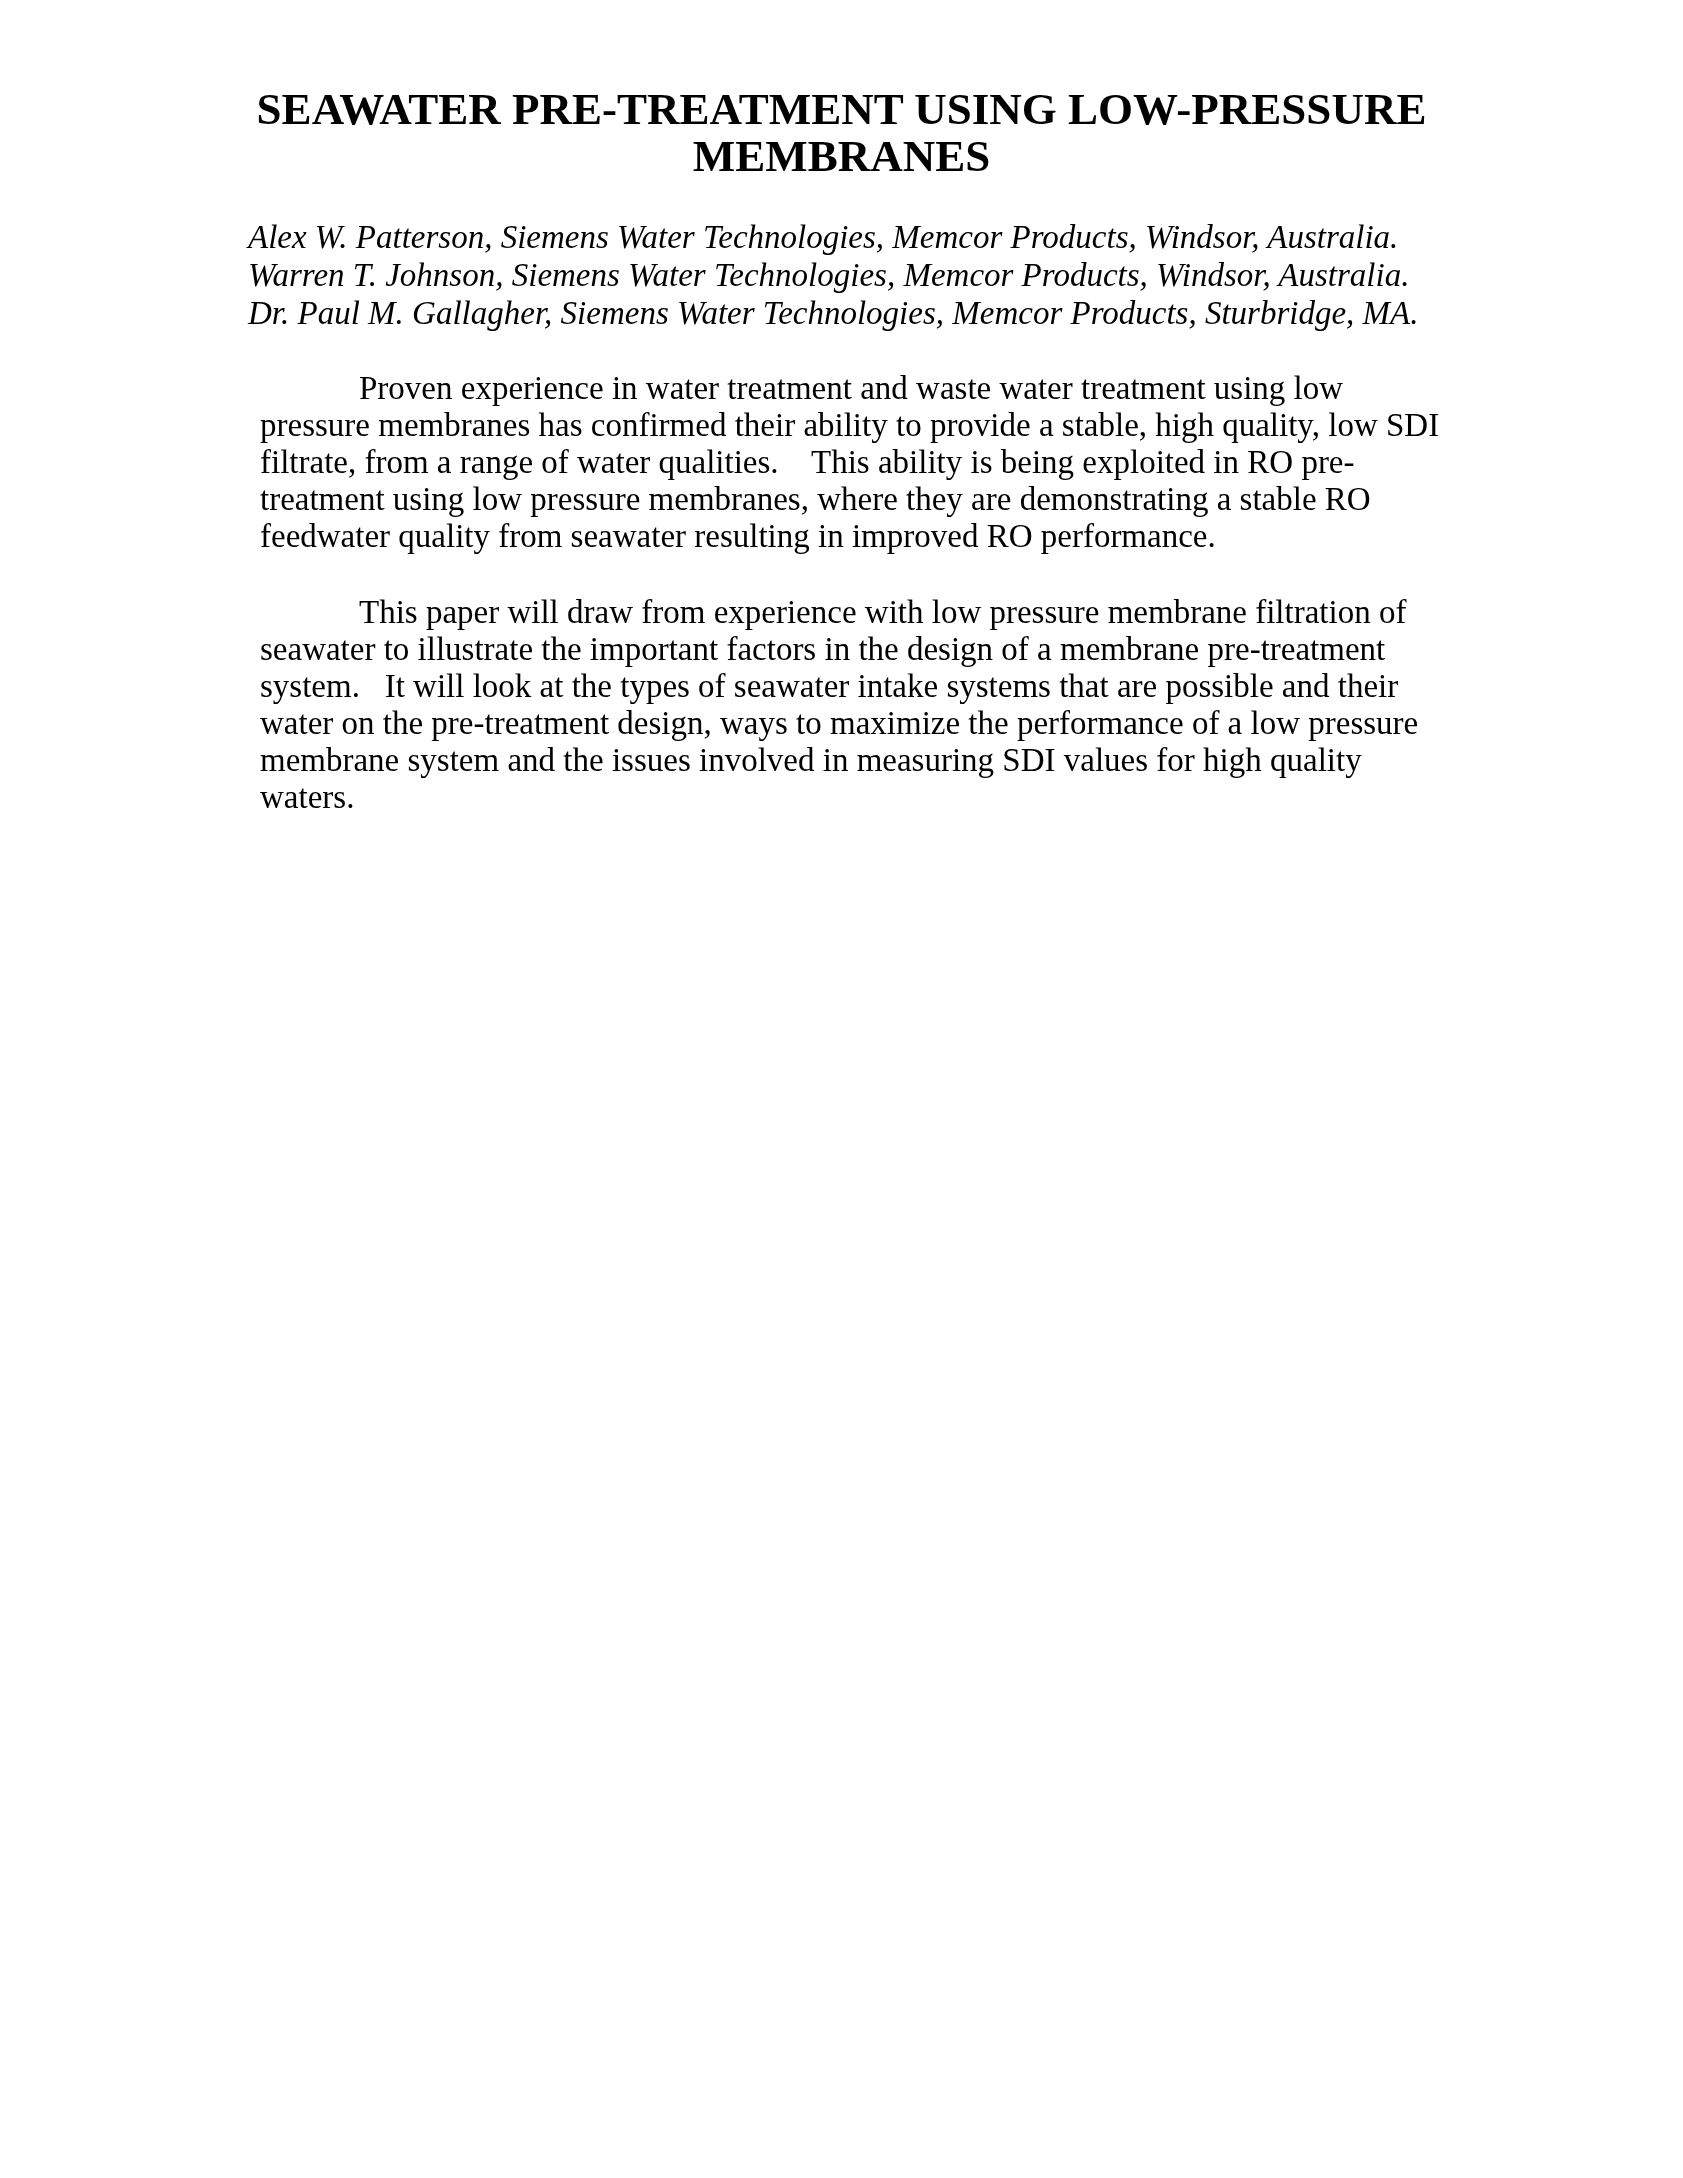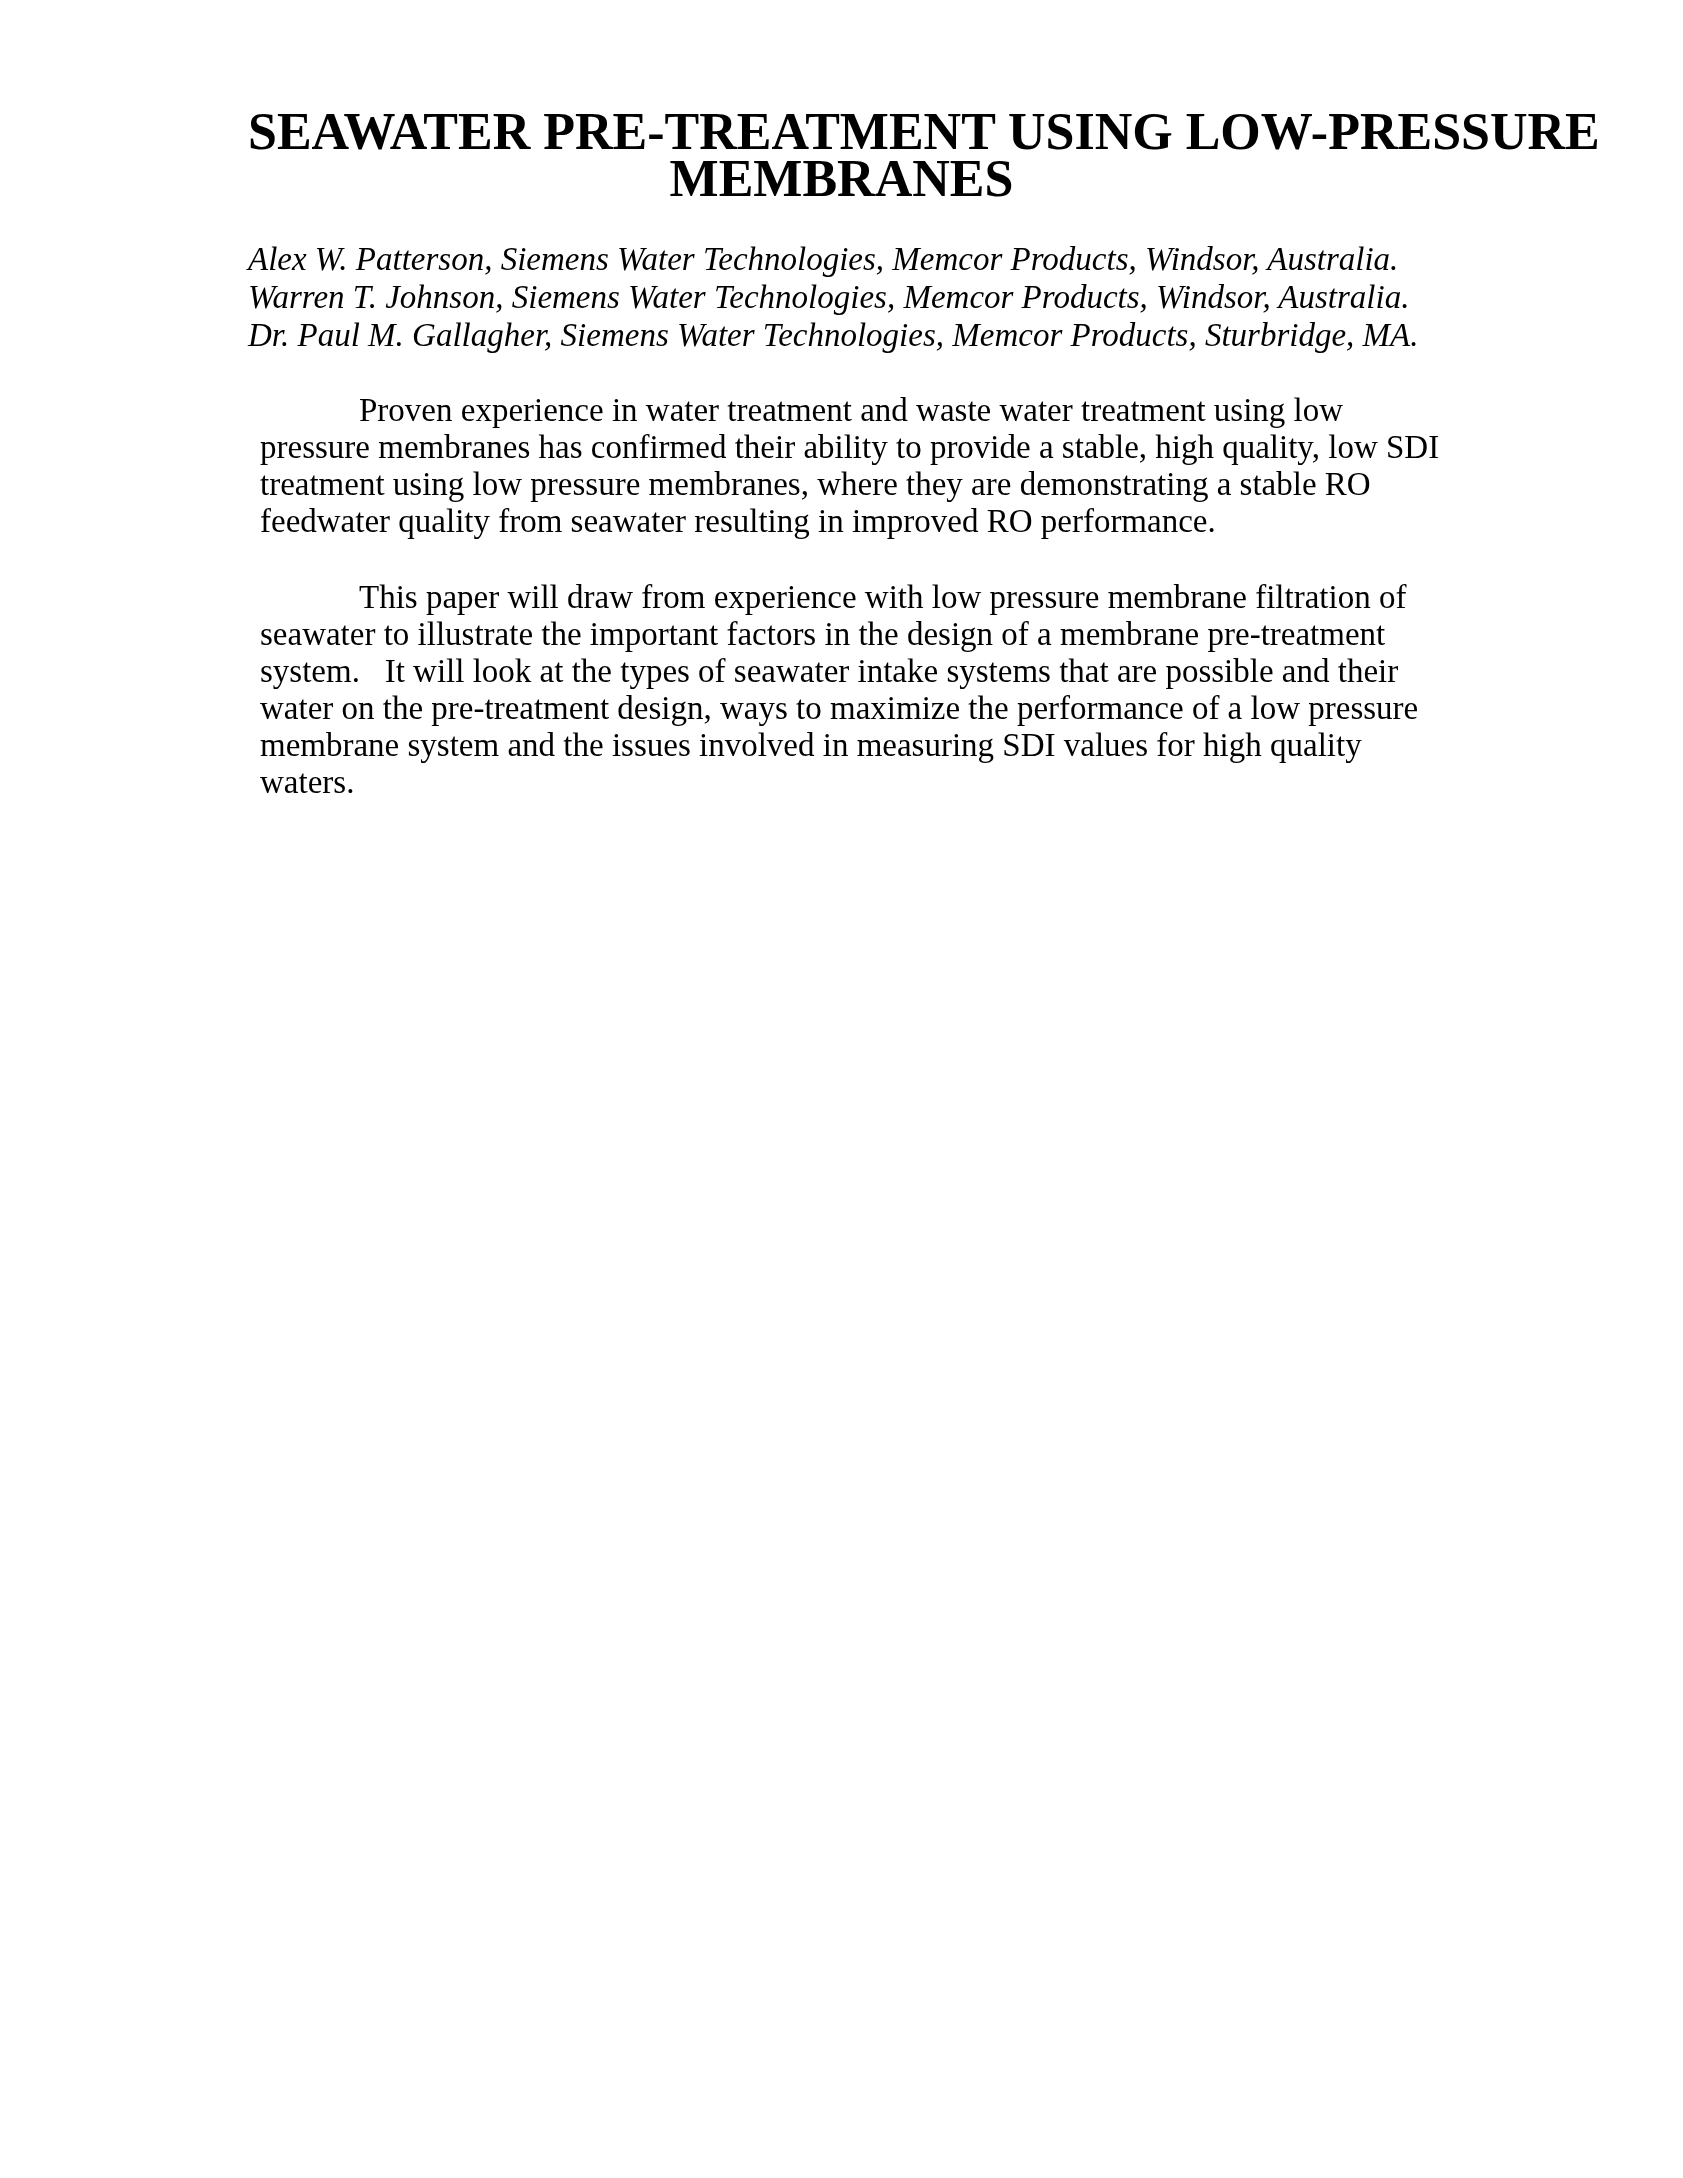--- a/index.html
+++ b/index.html
@@ -15,23 +15,23 @@
     color: #000000;
     font-family: "Liberation Serif", "DejaVu Serif", serif;
     overflow: hidden;
     box-sizing: border-box;
   }
   .content {
     padding: 0 248px;
   }
   .title {
     margin: 0;
-    padding-top: 108px;
+    padding-top: 86px;
     text-align: center;
-    font-size: 52px;
+    font-size: 45px;
     line-height: 47px;
     font-weight: bold;
   }
   .title-line {
     display: block;
     white-space: pre;
   }
   .authors {
     margin-top: 38px;
     font-style: italic;
@@ -78,20 +78,21 @@
     <div class="authors">
       <span class="author-line">Alex W. Patterson, Siemens Water Technologies, Memcor Products, Windsor, Australia.</span>
       <span class="author-line">Warren T. Johnson, Siemens Water Technologies, Memcor Products, Windsor, Australia.</span>
       <span class="author-line">Dr. Paul M. Gallagher, Siemens Water Technologies, Memcor Products, Sturbridge, MA.</span>
     </div>
 
 
     <div class="paragraph p1">
       <span class="line indent">Proven experience in water treatment and waste water treatment using low</span>
       <span class="line">pressure membranes has confirmed their ability to provide a stable, high quality, low SDI</span>
+      <span class="line">filtrate, from a range of water qualities.    This ability is being exploited in RO pre-</span>
       <span class="line">treatment using low pressure membranes, where they are demonstrating a stable RO</span>
       <span class="line">feedwater quality from seawater resulting in improved RO performance.</span>
     </div>
 
     <div class="paragraph p2">
       <span class="line indent">This paper will draw from experience with low pressure membrane filtration of</span>
       <span class="line">seawater to illustrate the important factors in the design of a membrane pre-treatment</span>
       <span class="line">system.   It will look at the types of seawater intake systems that are possible and their</span>
       <span class="line">water on the pre-treatment design, ways to maximize the performance of a low pressure</span>
       <span class="line">membrane system and the issues involved in measuring SDI values for high quality</span>

